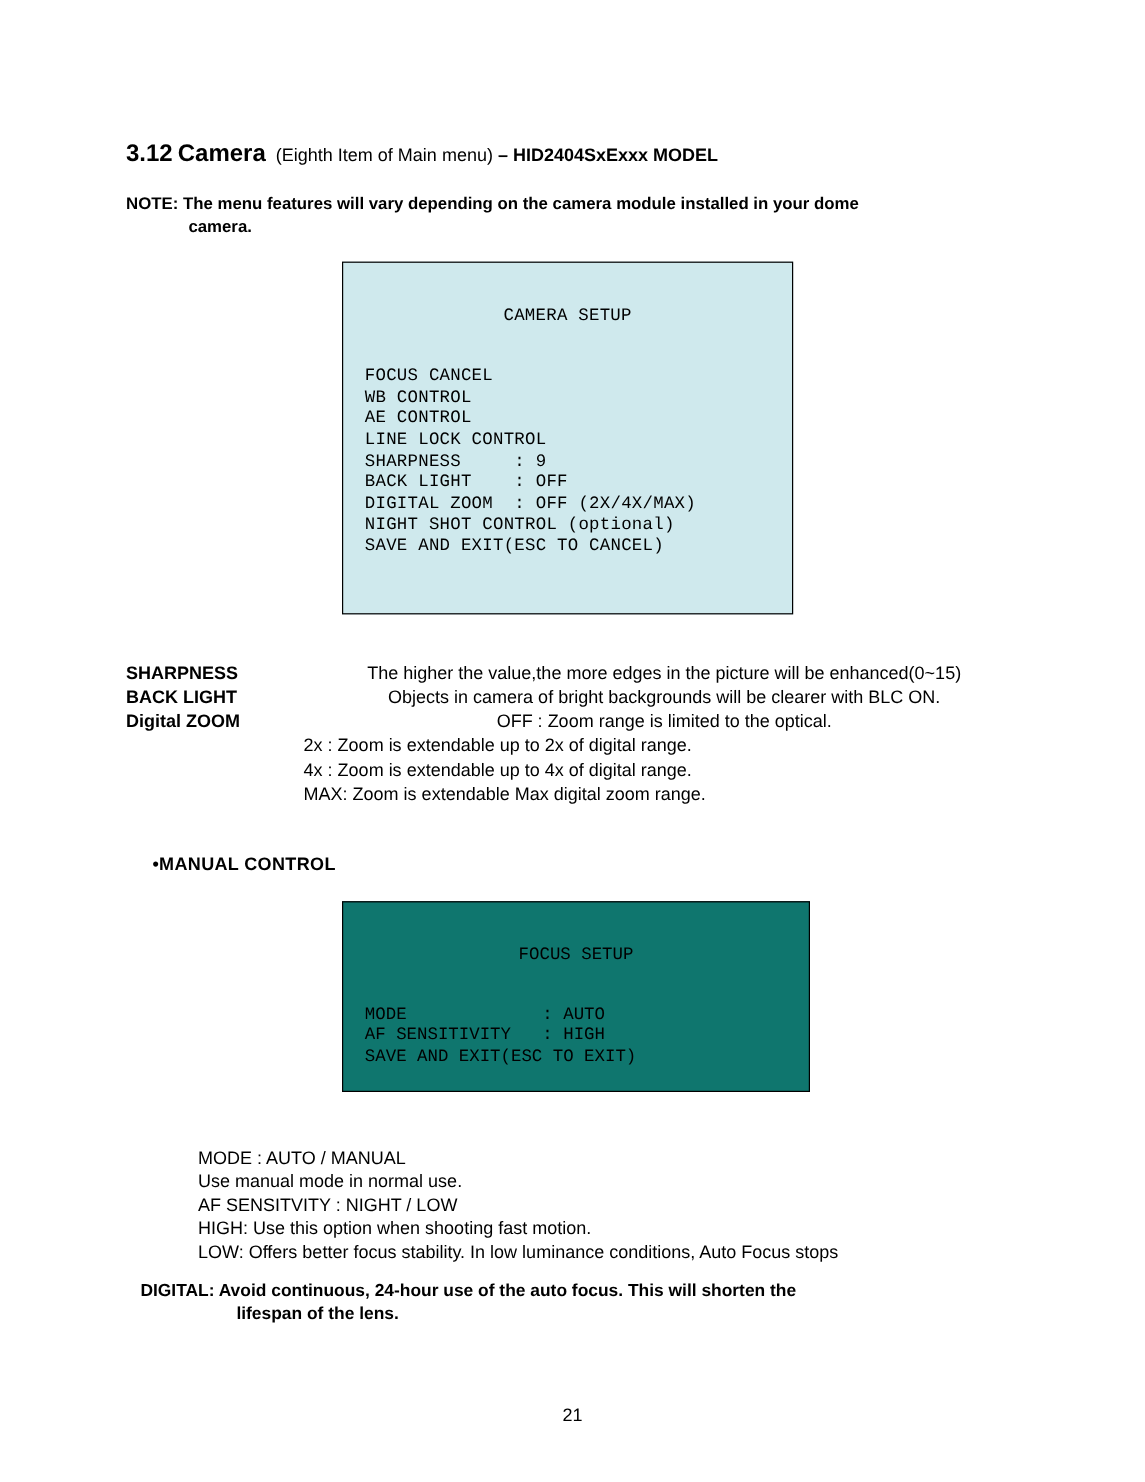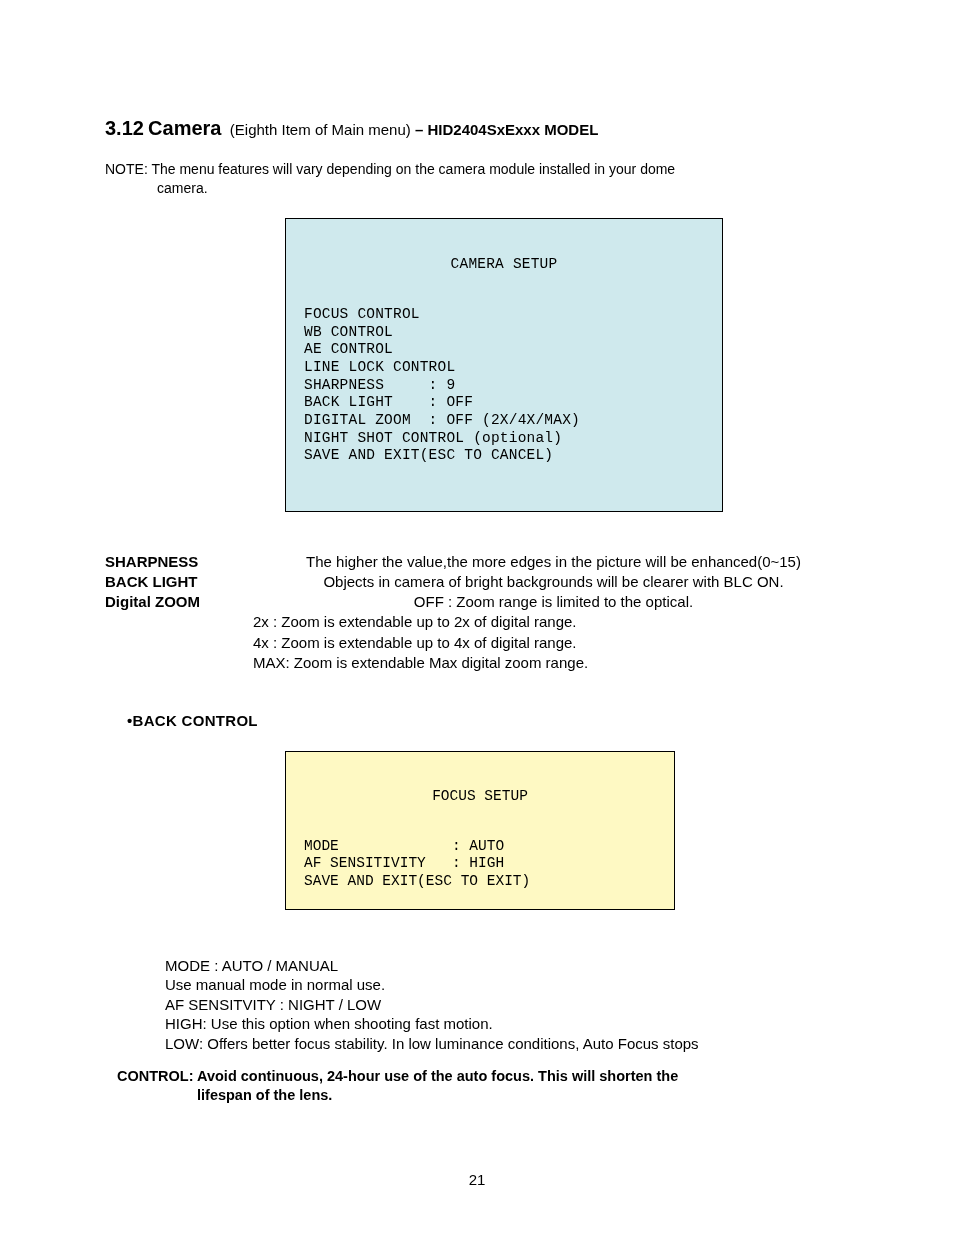--- a/index.html
+++ b/index.html
@@ -30,32 +30,32 @@
       font-size: 20px;
     }
     .heading-paren {
       font-size: 15px;
     }
     .heading-model {
       font-weight: bold;
       font-size: 15px;
     }
     .note {
-      font-weight: normal;
+      font-weight: bold;
       font-size: 14px;
       margin-left: 0;
       margin-bottom: 20px;
     }
     .note-indent {
       margin-left: 52px;
     }
     .screen {
       background: #cfe9ed;
       border: 1.5px solid #000;
-      width: 438px;
+      width: 376px;
       margin-left: 180px;
       margin-bottom: 40px;
       padding: 20px 18px 28px 18px;
       font-family: "Courier New", Courier, monospace;
       font-size: 14.5px;
       line-height: 1.22;
       white-space: pre;
       letter-spacing: 0.2px;
     }
     .screen-title {
@@ -81,21 +81,21 @@
       margin-left: 148px;
     }
     .sub-heading {
       font-weight: bold;
       font-size: 15px;
       margin-left: 22px;
       margin-bottom: 20px;
       letter-spacing: 0.3px;
     }
     .screen2 {
-      background: #fef9c3;
+      background: #0f766e;
       border: 1.5px solid #000;
       width: 390px;
       margin-left: 180px;
       margin-bottom: 46px;
       padding: 18px 18px 18px 18px;
       font-family: "Courier New", Courier, monospace;
       font-size: 14.5px;
       line-height: 1.22;
       white-space: pre;
     }
@@ -138,21 +138,21 @@
 </div>
 
 <div class="note">
   <span>NOTE:</span>
   <span>The menu features will vary depending on the camera module installed in your dome</span><br>
   <span class="note-indent">camera.</span>
 </div>
 
 <div class="screen">
 <div class="screen-title">CAMERA SETUP</div>
-<span>FOCUS CONTROL</span>
+<span>FOCUS CANCEL</span>
 <span>WB CONTROL</span>
 <span>AE CONTROL</span>
 <span>LINE LOCK CONTROL</span>
 <span>SHARPNESS     : 9</span>
 <span>BACK LIGHT    : OFF</span>
 <span>DIGITAL ZOOM  : OFF (2X/4X/MAX)</span>
 <span>NIGHT SHOT CONTROL (optional)</span>
 <span>SAVE AND EXIT(ESC TO CANCEL)</span>
 
 </div>
@@ -168,36 +168,36 @@
   </div>
   <div class="def-row">
     <div class="def-label">Digital ZOOM</div>
     <div class="def-desc">OFF : Zoom range is limited to the optical.</div>
   </div>
   <div class="def-cont">2x    : Zoom is extendable up to  2x of digital range.</div>
   <div class="def-cont">4x    : Zoom is extendable up to  4x of digital range.</div>
   <div class="def-cont">MAX: Zoom is extendable Max digital zoom range.</div>
 </div>
 
-<div class="sub-heading">•BACK CONTROL</div>
+<div class="sub-heading">•MANUAL CONTROL</div>
 
 <div class="screen2">
 <div class="screen-title">FOCUS SETUP</div>
 <span>MODE             : AUTO</span>
 <span>AF SENSITIVITY   : HIGH</span>
 <span>SAVE AND EXIT(ESC TO EXIT)</span>
 </div>
 
 <div class="body-text">
   <div>MODE :  AUTO / MANUAL</div>
   <div>Use manual mode in normal use.</div>
   <div>AF SENSITVITY       : NIGHT / LOW</div>
   <div>HIGH: Use this option when shooting fast motion.</div>
   <div>LOW: Offers better focus stability. In low luminance conditions, Auto Focus stops</div>
 </div>
 
 <div class="caution">
-  <span>CONTROL:</span>
+  <span>DIGITAL:</span>
   <span>Avoid continuous, 24-hour use of the auto focus.  This will shorten the</span><br>
   <span class="caution-cont">lifespan of the lens.</span>
 </div>
 
 <div class="page-num">21</div>
 
 </body></html>

